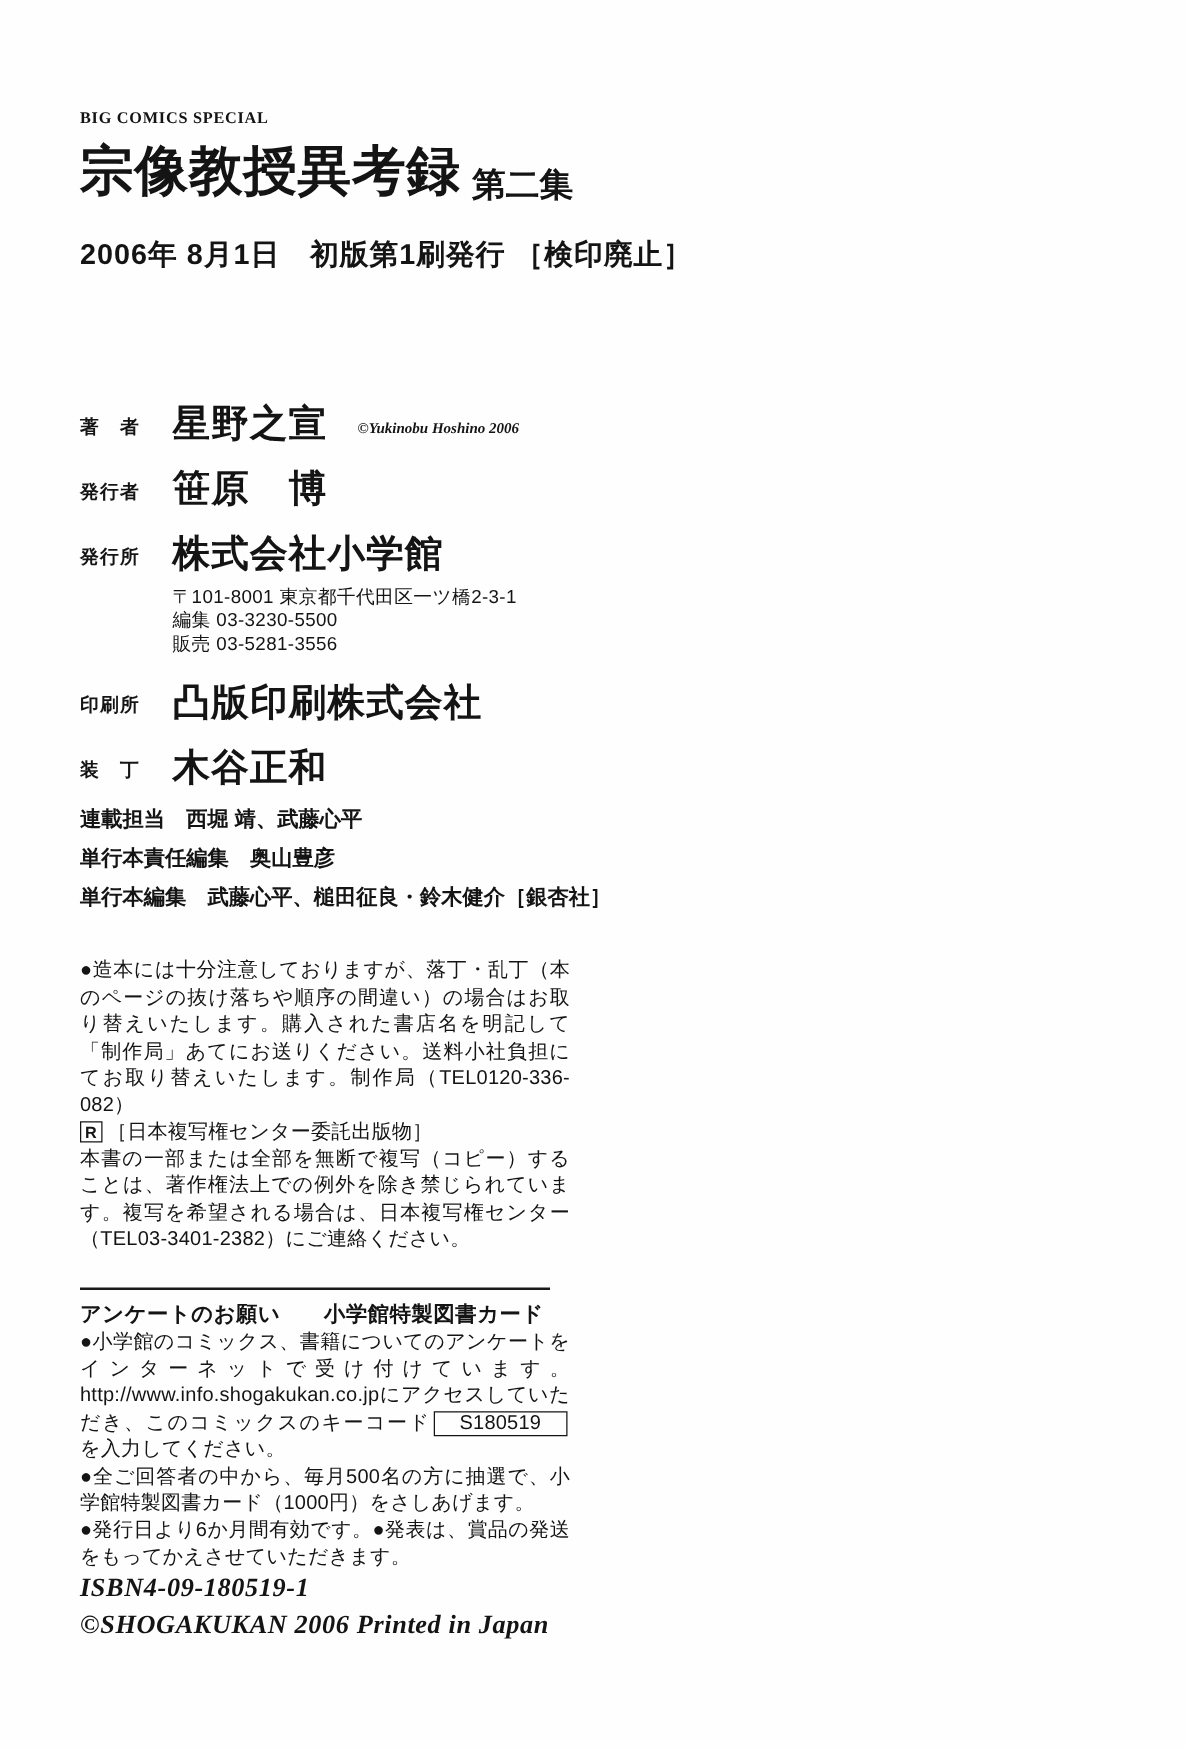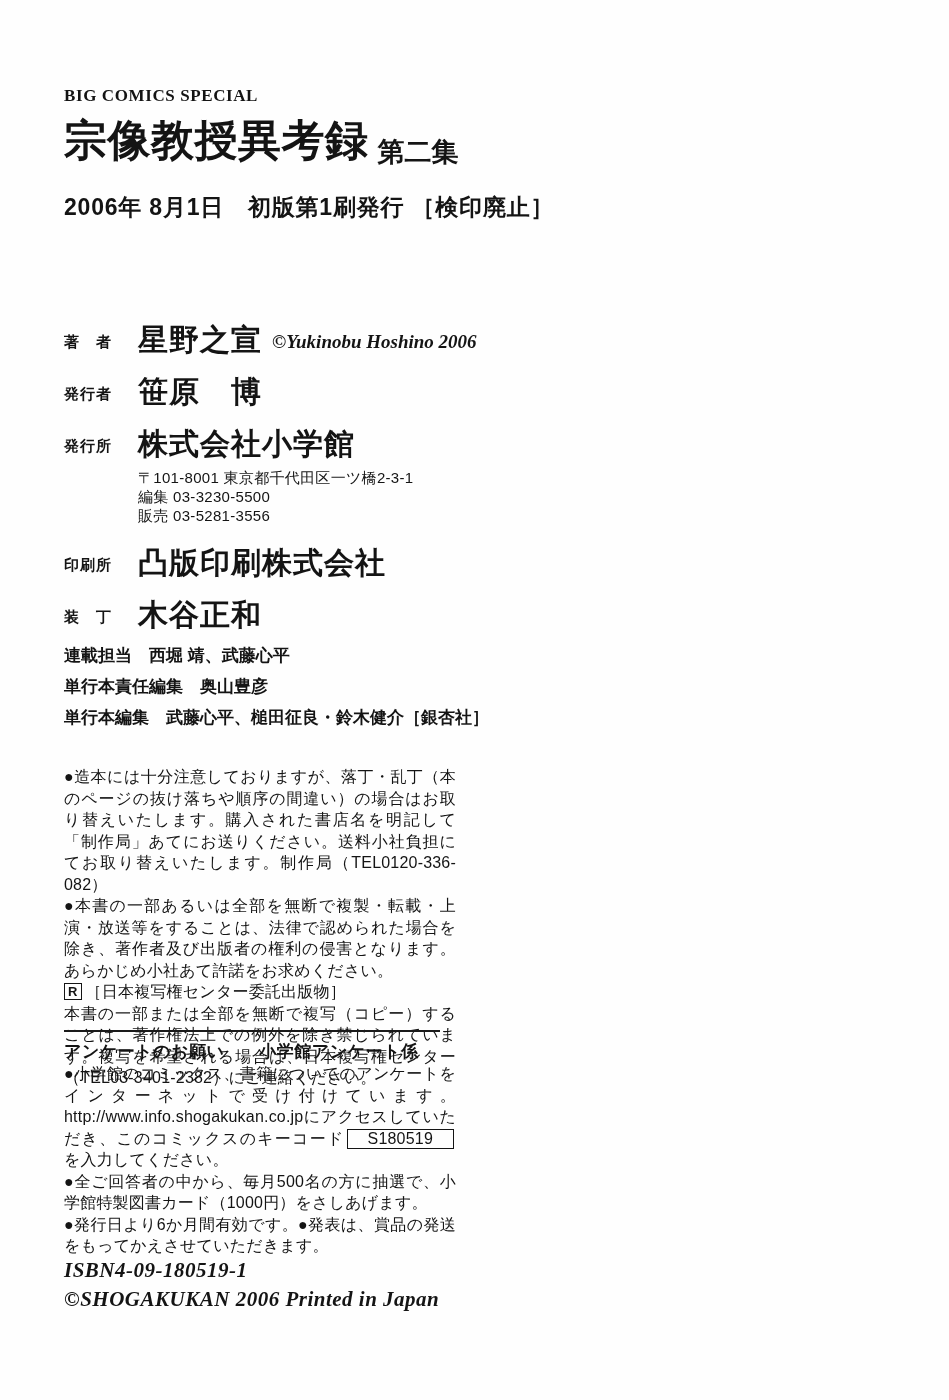--- a/index.html
+++ b/index.html
@@ -10,21 +10,21 @@
     color: #141414;
     font-family: "Liberation Sans", sans-serif;
     overflow: hidden;
   }
   .block { position: absolute; left: 64px; width: 394px; }
 
   
   .header { top: 86px; }
   .series {
     font-family: "Liberation Serif", serif;
-    font-size: 17px;
+    font-size: 13px;
     letter-spacing: 0.6px;
     font-weight: 600;
   }
   .title-row { margin-top: 6px; display: flex; align-items: flex-end; }
   .title {
     font-size: 43px;
     font-weight: bold;
     letter-spacing: 0.5px;
     white-space: nowrap;
   }
@@ -54,23 +54,23 @@
   .credit-value {
     font-family: Liberation Mono, monospace;
     font-size: 30px;
     font-weight: bold;
     letter-spacing: 1px;
     white-space: nowrap;
   }
   .credit-note {
     font-family: "Liberation Serif", serif;
     font-style: italic;
-    font-size: 19px;
+    font-size: 12px;
     font-weight: 600;
-    margin-left: 10px;
+    margin-left: 24px;
     white-space: nowrap;
   }
   .address {
     margin: 2px 0 20px 74px;
     font-size: 15px;
     line-height: 19px;
     letter-spacing: 0.3px;
   }
 
   
@@ -168,31 +168,30 @@
 </div>
 
 <div class="block staff">
   <div class="staff-line">連載担当　西堀 靖、武藤心平</div>
   <div class="staff-line">単行本責任編集　奥山豊彦</div>
   <div class="staff-line">単行本編集　武藤心平、槌田征良・鈴木健介［銀杏社］</div>
 </div>
 
 <div class="block legal">
   <p>●造本には十分注意しておりますが、落丁・乱丁（本のページの抜け落ちや順序の間違い）の場合はお取り替えいたします。購入された書店名を明記して「制作局」あてにお送りください。送料小社負担にてお取り替えいたします。制作局（TEL0120-336-082）</p>
-  <p>●本書の一部あるいは全部を無断で複製・転載・上演・放送等をすることは、法律で認められた場合を除き、著作者及び出版者の権利の侵害となります。あらかじめ小社あて許諾をお求めください。</p>
   <p class="r-line">
     <span class="r-box">R</span>
     <span>［日本複写権センター委託出版物］</span>
   </p>
   <p>本書の一部または全部を無断で複写（コピー）することは、著作権法上での例外を除き禁じられています。複写を希望される場合は、日本複写権センター（TEL03-3401-2382）にご連絡ください。</p>
 </div>
 
 <div class="block survey">
   <hr class="survey-rule">
-  <div class="survey-heading">アンケートのお願い　　小学館アンケート係</div>
+  <div class="survey-heading">アンケートのお願い　　小学館特製図書カード</div>
   <p><span>●小学館のコミックス、書籍についてのアンケートをインターネットで受け付けています。http://www.info.shogakukan.co.jpにアクセスしていただき、このコミックスのキーコード</span><span class="keycode-box">S180519</span><span>を入力してください。</span></p>
   <p>●全ご回答者の中から、毎月500名の方に抽選で、小学館特製図書カード（1000円）をさしあげます。</p>
   <p>●発行日より6か月間有効です。●発表は、賞品の発送をもってかえさせていただきます。</p>
 </div>
 
 <div class="block footer">
   <div>ISBN4-09-180519-1</div>
   <div>©SHOGAKUKAN  2006  Printed in Japan</div>
 </div>
 

